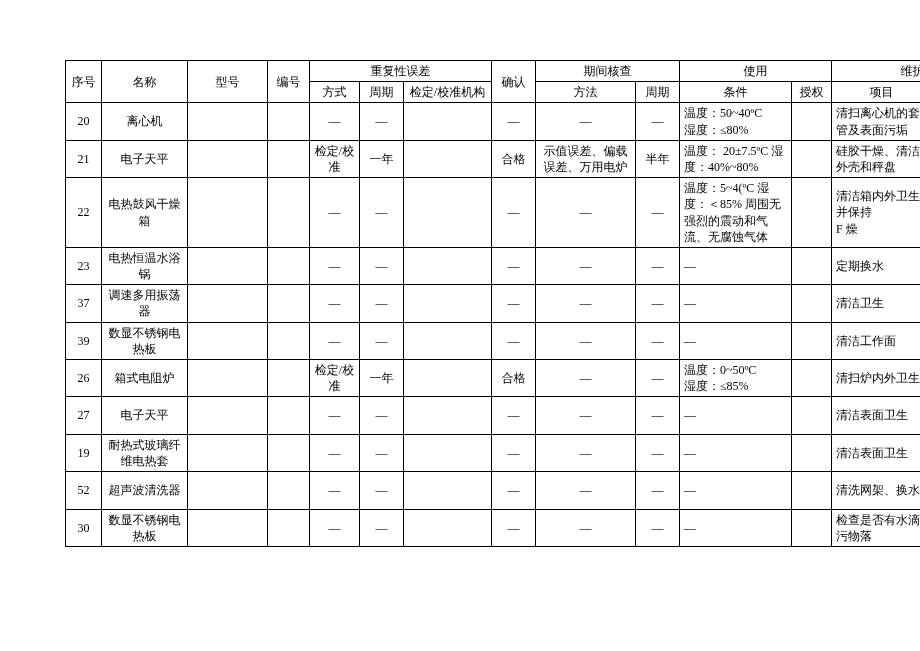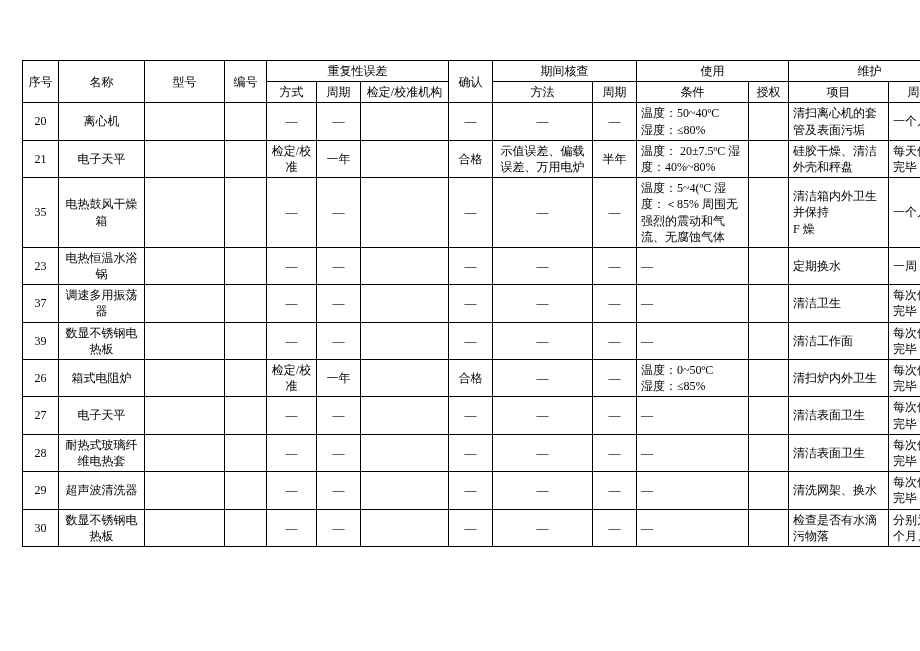--- a/index.html
+++ b/index.html
@@ -9,20 +9,21 @@
     font-family: "SimSun", "宋体", serif;
     font-size: 12px;
     color: #000;
   }
   .page {
     width: 772px;
     height: 651px;
     position: relative;
     box-sizing: border-box;
     padding: 60px 22px 0 22px;
+    margin-left: 43px;
   }
   table {
     border-collapse: collapse;
     width: 100%;
     table-layout: fixed;
   }
   td, th {
     border: 1px solid #000;
     padding: 2px 4px;
     vertical-align: middle;
@@ -122,21 +123,21 @@
           <td class="center"></td>
           <td class="center">合格</td>
           <td class="center">示值误差、偏载误差、万用电炉</td>
           <td class="center">半年</td>
           <td class="left">温度： 20±7.5ºC 湿度：40%~80%</td>
           <td class="center"></td>
           <td class="left">硅胶干燥、清洁外壳和秤盘</td>
           <td class="left">每天使用完毕</td>
         </tr>
         <tr>
-          <td class="center">35</td>
+          <td class="center">22</td>
           <td class="center">电热鼓风干燥箱</td>
           <td class="center"></td>
           <td class="center"></td>
           <td class="center">—</td>
           <td class="center">—</td>
           <td class="center"></td>
           <td class="center">—</td>
           <td class="center">—</td>
           <td class="center">—</td>
           <td class="left">温度：5~4(ºC 湿度：＜85% 周围无强烈的震动和气流、无腐蚀气体</td>
@@ -218,37 +219,37 @@
           <td class="center"></td>
           <td class="center">—</td>
           <td class="center">—</td>
           <td class="center">—</td>
           <td class="left">—</td>
           <td class="center"></td>
           <td class="left">清洁表面卫生</td>
           <td class="left">每次使用完毕</td>
         </tr>
         <tr>
-          <td class="center">28</td>
+          <td class="center">19</td>
           <td class="center">耐热式玻璃纤维电热套</td>
           <td class="center"></td>
           <td class="center"></td>
           <td class="center">—</td>
           <td class="center">—</td>
           <td class="center"></td>
           <td class="center">—</td>
           <td class="center">—</td>
           <td class="center">—</td>
           <td class="left">—</td>
           <td class="center"></td>
           <td class="left">清洁表面卫生</td>
           <td class="left">每次使用完毕</td>
         </tr>
         <tr>
-          <td class="center">29</td>
+          <td class="center">52</td>
           <td class="center">超声波清洗器</td>
           <td class="center"></td>
           <td class="center"></td>
           <td class="center">—</td>
           <td class="center">—</td>
           <td class="center"></td>
           <td class="center">—</td>
           <td class="center">—</td>
           <td class="center">—</td>
           <td class="left">—</td>

